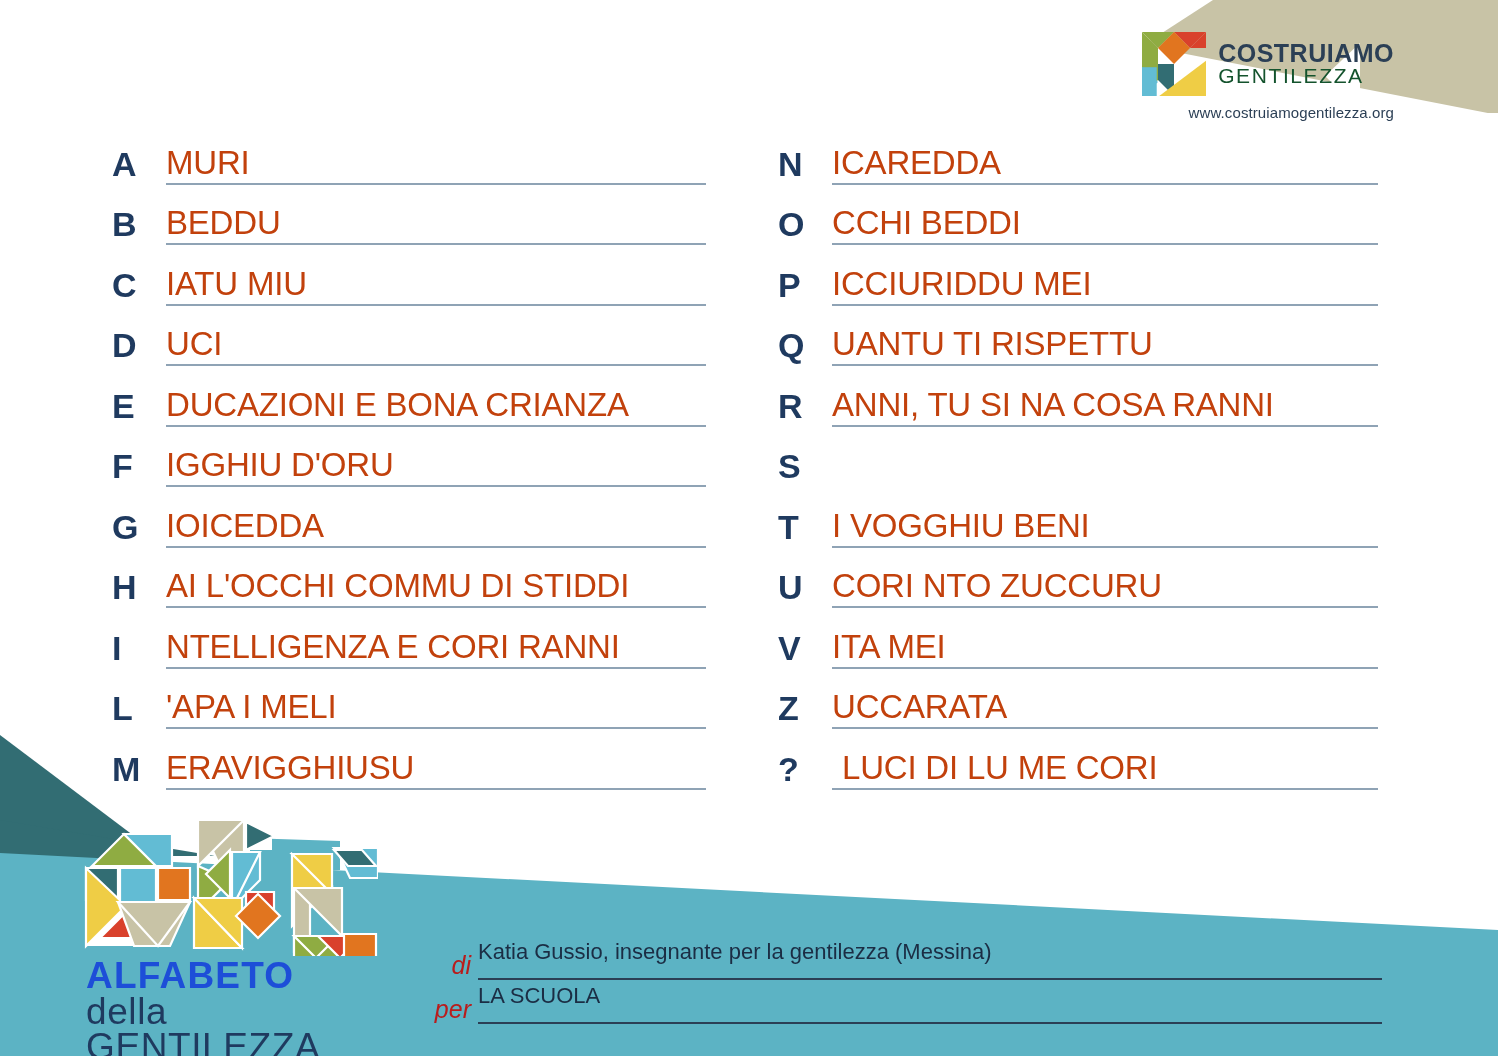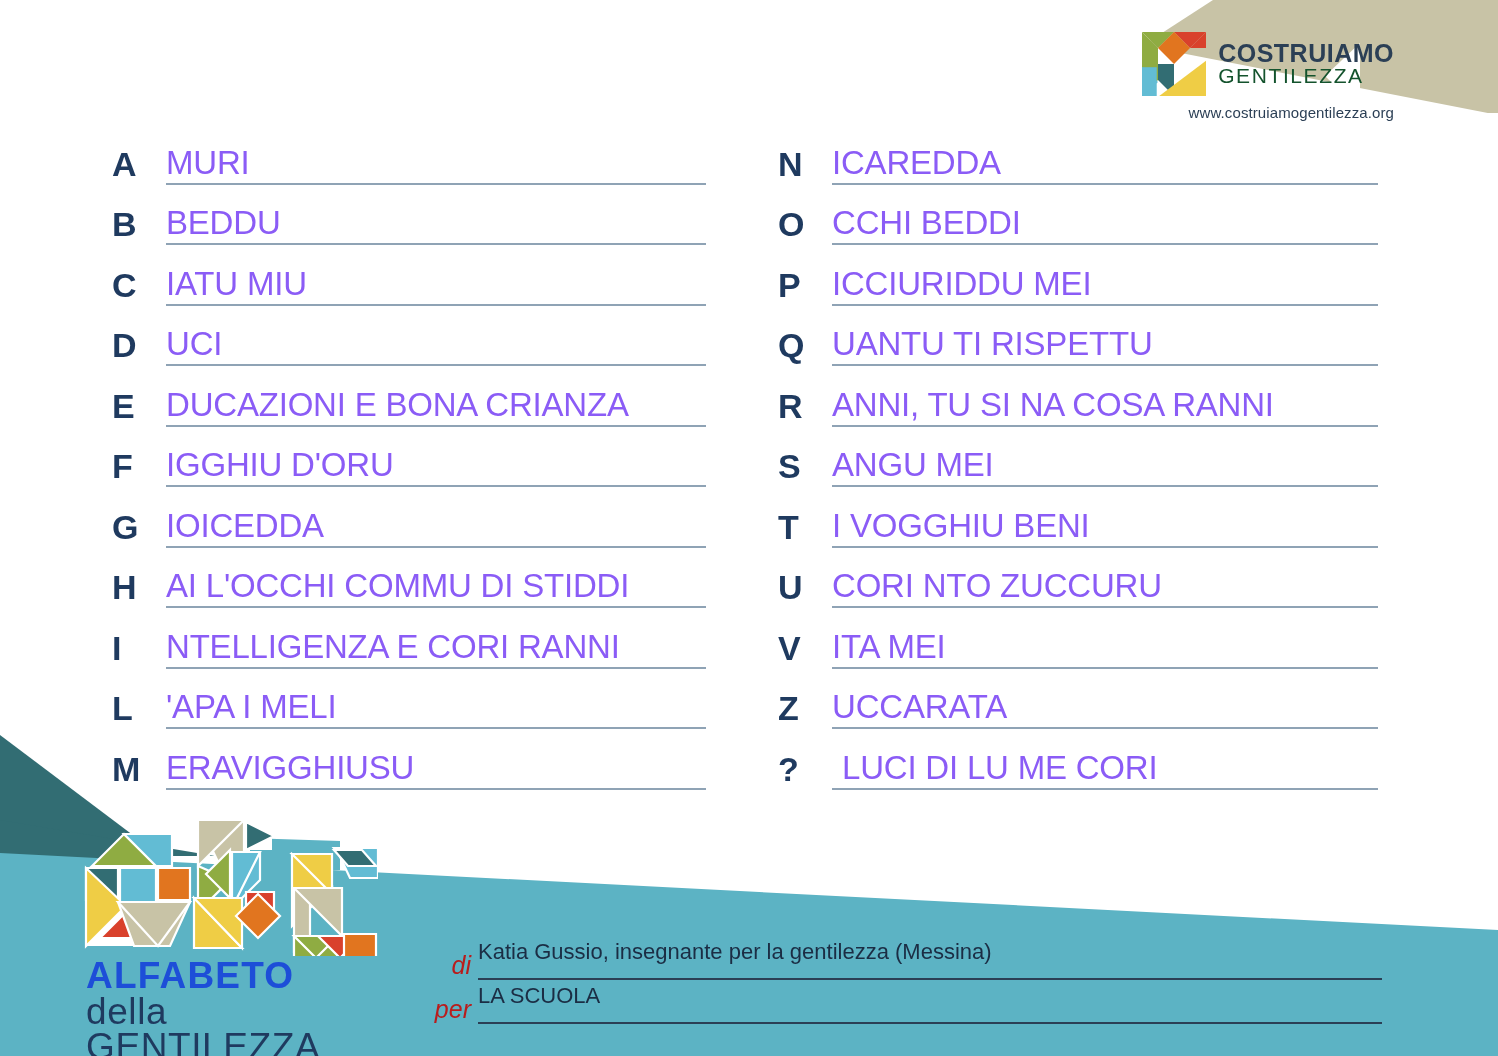--- a/index.html
+++ b/index.html
@@ -97,21 +97,21 @@
     padding-bottom: 4px;
     letter-spacing: 0px;
   }
   .entry-field {
     flex: 1 1 auto;
     border-bottom: 2px solid #8fa3b5;
     padding-bottom: 3px;
   }
   .entry-value {
     font-size: 33px;
-    color: #8b5cf6;
+    color: #c2410c;
     line-height: 1.02;
     white-space: nowrap;
     letter-spacing: -0.2px;
   }
   .entry-value.indent { padding-left: 10px; }
 
   
   .alfabeto-logo {
     position: absolute;
     left: 78px;
@@ -290,21 +290,20 @@
       <div class="entry">
           <span class="entry-letter">Q</span>
           <span class="entry-field"><span class="entry-value">UANTU TI RISPETTU</span></span>
         </div>
       <div class="entry">
           <span class="entry-letter">R</span>
           <span class="entry-field"><span class="entry-value">ANNI, TU SI NA COSA RANNI</span></span>
         </div>
       <div class="entry">
           <span class="entry-letter">S</span>
-          <span class="entry-field"><span class="entry-value">ANGU MEI</span></span>
         </div>
       <div class="entry">
           <span class="entry-letter">T</span>
           <span class="entry-field"><span class="entry-value">I VOGGHIU BENI</span></span>
         </div>
       <div class="entry">
           <span class="entry-letter">U</span>
           <span class="entry-field"><span class="entry-value">CORI NTO ZUCCURU</span></span>
         </div>
       <div class="entry">

